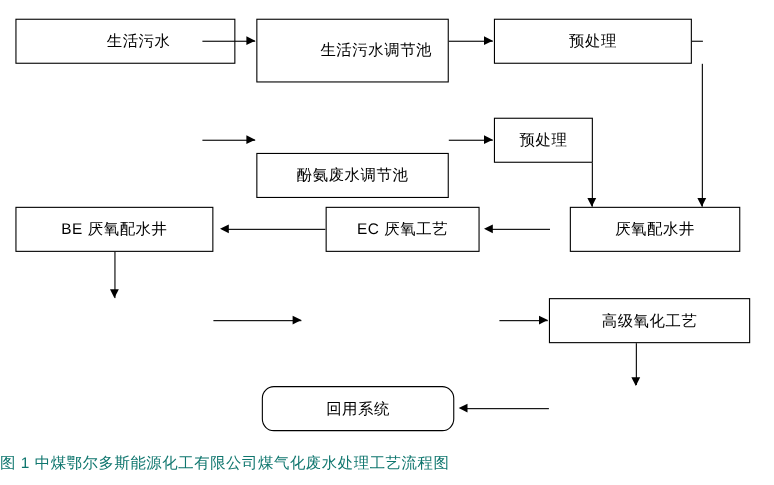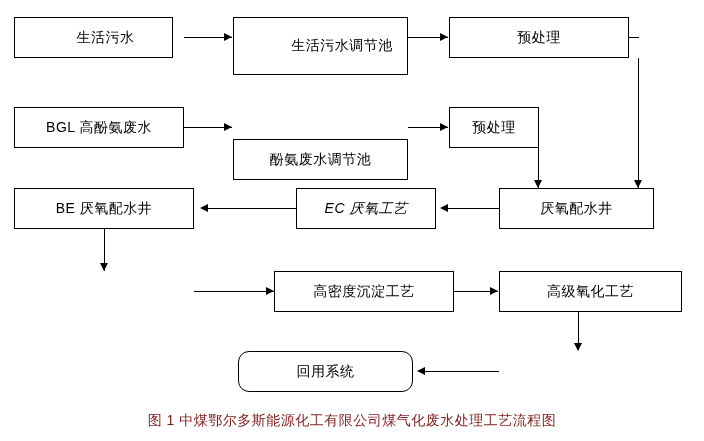--- a/index.html
+++ b/index.html
@@ -53,54 +53,50 @@
   }
   .arrow.down {
     border-left: 4px solid transparent;
     border-right: 4px solid transparent;
     border-top: 8px solid #000000;
   }
   .caption {
     position: absolute;
     left: 0;
     width: 704px;
-    text-align: center;
     font-size: 14px;
-    color: #7f1d1d;
+    color: #0f766e;
     letter-spacing: 0.5px;
   }
 </style>
 </head>
 <body>
 
 <div id="canvas">
 
-  <div class="box" style="left:14px; top:17px; width:159px; height:41px;padding-left:24px;">
+  <div class="box" style="left:14px; top:17px; width:200px; height:41px;padding-left:24px;">
     <span>生活污水</span>
   </div>
   <div class="line h" style="left:184px; top:37px; width:48px;"></div>
   <div class="arrow right" style="left:224px; top:33px;"></div>
 
   <div class="box" style="left:233px; top:17px; width:175px; height:58px;padding-left:43px;">
     <span>生活污水调节池</span>
   </div>
   <div class="line h" style="left:408px; top:37px; width:40px;"></div>
   <div class="arrow right" style="left:440px; top:33px;"></div>
 
   <div class="box" style="left:449px; top:17px; width:180px; height:41px;">
     <span>预处理</span>
   </div>
 
   <div class="line v" style="left:638px; top:58px; height:130px;"></div>
   <div class="line h" style="left:629px; top:37px; width:10px;"></div>
   <div class="arrow down" style="left:634px; top:180px;"></div>
 
-  <div class="box" style="left:14px; top:107px; width:170px; height:41px;">
-    <span>BGL 高酚氨废水</span>
-  </div>
   <div class="line h" style="left:184px; top:127px; width:48px;"></div>
   <div class="arrow right" style="left:224px; top:123px;"></div>
 
   <div class="box" style="left:233px; top:107px; width:175px; height:41px;margin-top:32px;">
     <span>酚氨废水调节池</span>
   </div>
   <div class="line h" style="left:408px; top:127px; width:40px;"></div>
   <div class="arrow right" style="left:440px; top:123px;"></div>
 
   <div class="box" style="left:449px; top:107px; width:90px; height:41px;">
@@ -110,41 +106,38 @@
   <div class="line v" style="left:538px; top:148px; height:40px;"></div>
   <div class="arrow down" style="left:534px; top:180px;"></div>
 
   <div class="box" style="left:14px; top:188px; width:180px; height:41px;">
     <span>BE 厌氧配水井</span>
   </div>
 
   <div class="line h" style="left:202px; top:208px; width:94px;"></div>
   <div class="arrow left" style="left:200px; top:204px;"></div>
 
-  <div class="box" style="left:296px; top:188px; width:140px; height:41px;font-style:italic;">
+  <div class="box" style="left:296px; top:188px; width:140px; height:41px;">
     <span>EC 厌氧工艺</span>
   </div>
 
   <div class="line h" style="left:444px; top:208px; width:56px;"></div>
   <div class="arrow left" style="left:440px; top:204px;"></div>
 
-  <div class="box" style="left:499px; top:188px; width:155px; height:41px;">
+  <div class="box" style="left:518px; top:188px; width:155px; height:41px;">
     <span>厌氧配水井</span>
   </div>
 
   <div class="line v" style="left:104px; top:229px; height:42px;"></div>
   <div class="arrow down" style="left:100px; top:263px;"></div>
 
 
   <div class="line h" style="left:194px; top:291px; width:80px;"></div>
   <div class="arrow right" style="left:266px; top:287px;"></div>
 
-  <div class="box" style="left:274px; top:271px; width:180px; height:41px;">
-    <span>高密度沉淀工艺</span>
-  </div>
 
   <div class="line h" style="left:454px; top:291px; width:44px;"></div>
   <div class="arrow right" style="left:490px; top:287px;"></div>
 
   <div class="box" style="left:499px; top:271px; width:183px; height:41px;">
     <span>高级氧化工艺</span>
   </div>
 
   <div class="line v" style="left:578px; top:312px; height:38px;"></div>
   <div class="arrow down" style="left:574px; top:343px;"></div>

